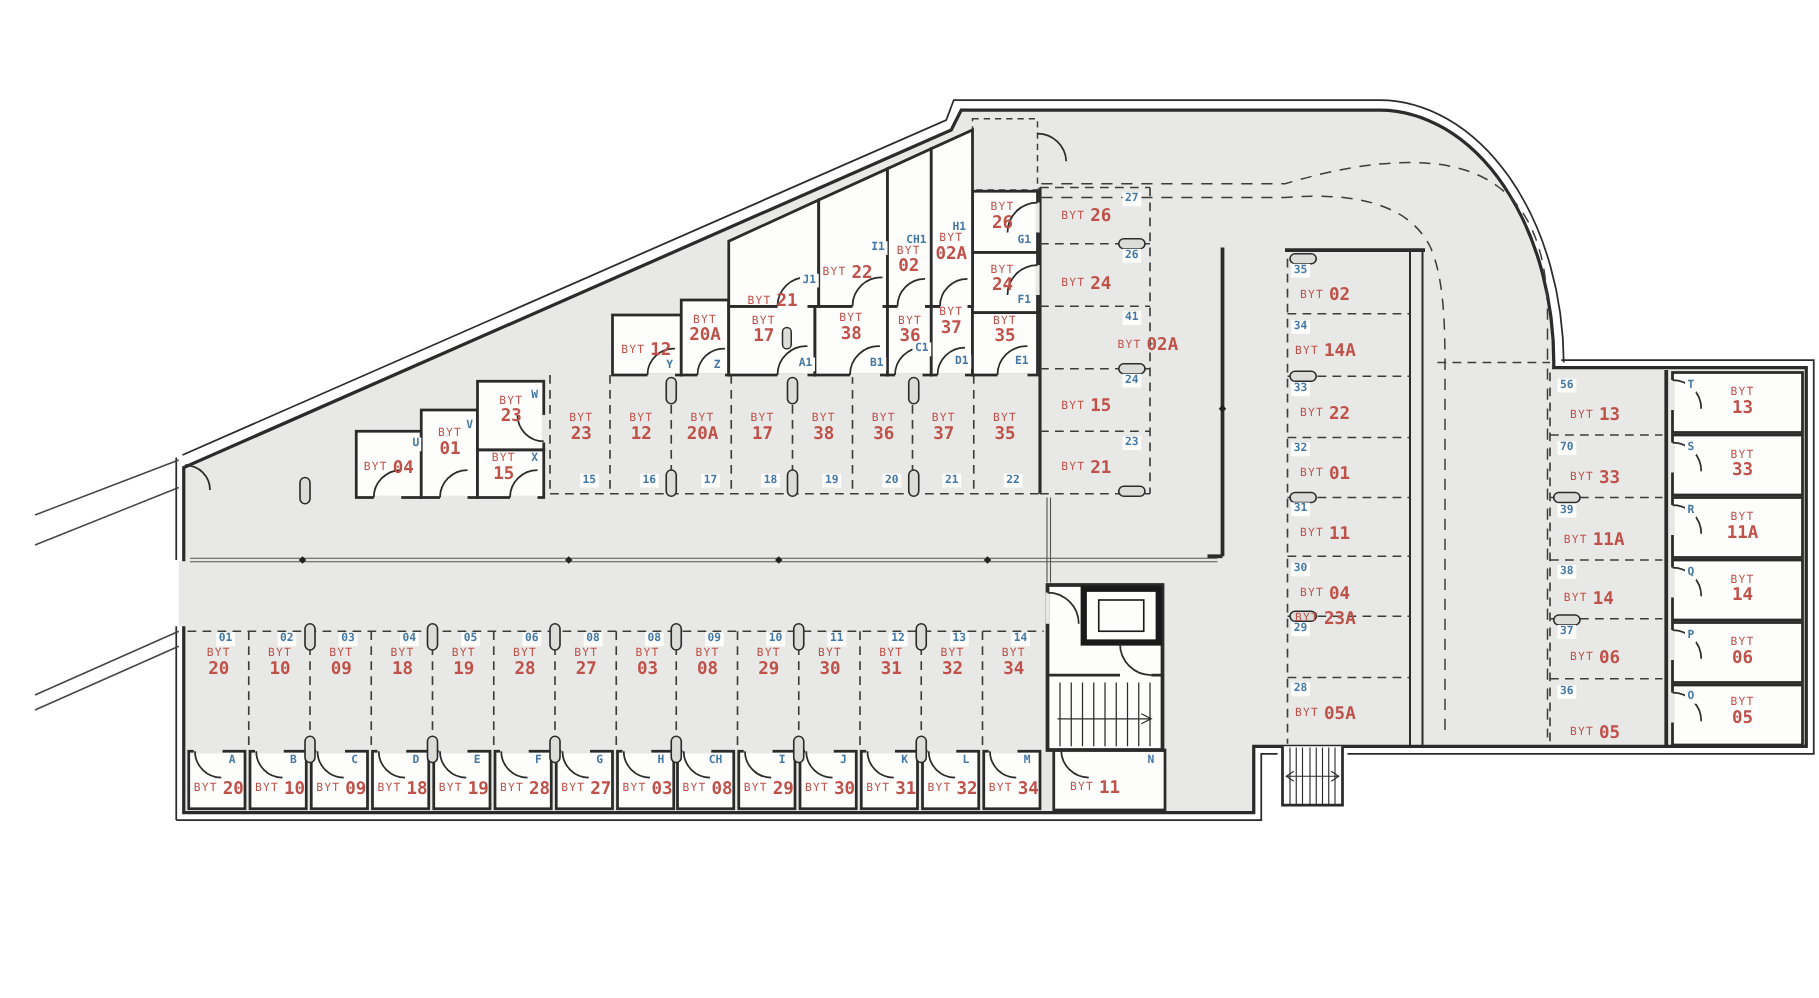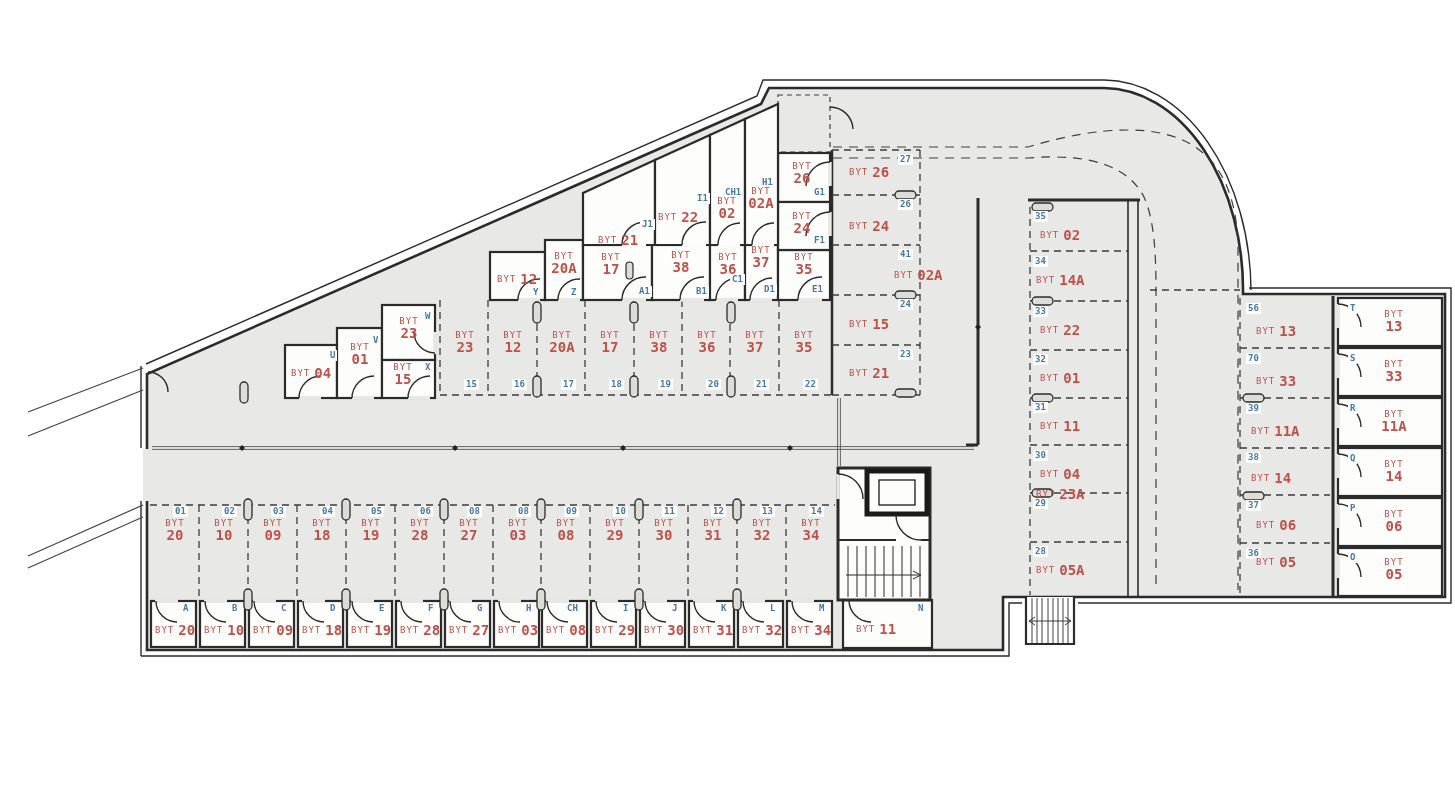--- a/index.html
+++ b/index.html
@@ -446,21 +446,21 @@
 <div class="c" style="left:1246px;top:353px">70</div>
 <div class="c" style="left:1246px;top:403px">39</div>
 <div class="c" style="left:1246px;top:452px">38</div>
 <div class="c" style="left:1246px;top:500px">37</div>
 <div class="c" style="left:1246px;top:548px">36</div>
 <div class="u in" style="left:1256px;top:319px"><i>BYT</i><b>13</b></div>
 <div class="u in" style="left:1256px;top:369px"><i>BYT</i><b>33</b></div>
 <div class="u in" style="left:1251px;top:419px"><i>BYT</i><b>11A</b></div>
 <div class="u in" style="left:1251px;top:466px"><i>BYT</i><b>14</b></div>
 <div class="u in" style="left:1256px;top:513px"><i>BYT</i><b>06</b></div>
-<div class="u in" style="left:1256px;top:550px"><i>BYT</i><b>05</b></div>
+<div class="u in" style="left:1256px;top:573px"><i>BYT</i><b>05</b></div>
 
 <div class="c" style="left:181px;top:603px">A</div>
 <div class="c" style="left:230px;top:603px">B</div>
 <div class="c" style="left:279px;top:603px">C</div>
 <div class="c" style="left:328px;top:603px">D</div>
 <div class="c" style="left:377px;top:603px">E</div>
 <div class="c" style="left:426px;top:603px">F</div>
 <div class="c" style="left:475px;top:603px">G</div>
 <div class="c" style="left:524px;top:603px">H</div>
 <div class="c" style="left:565px;top:603px">CH</div>

